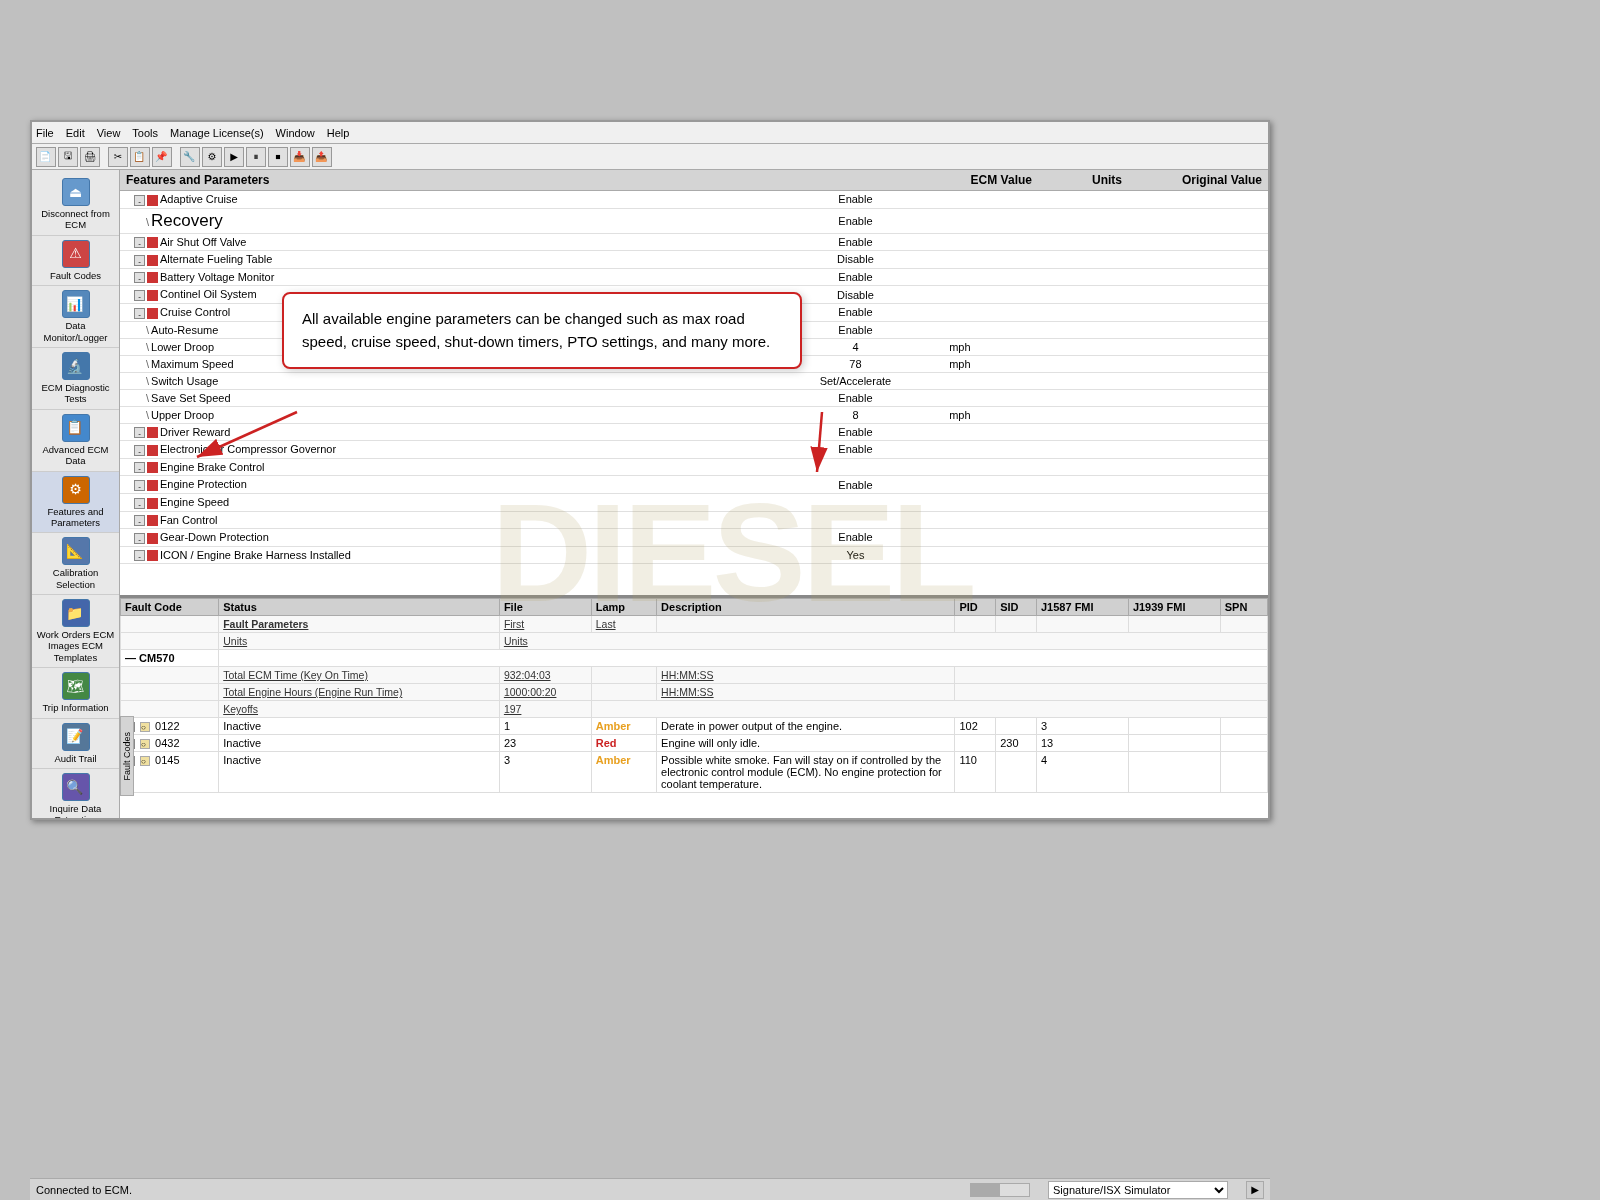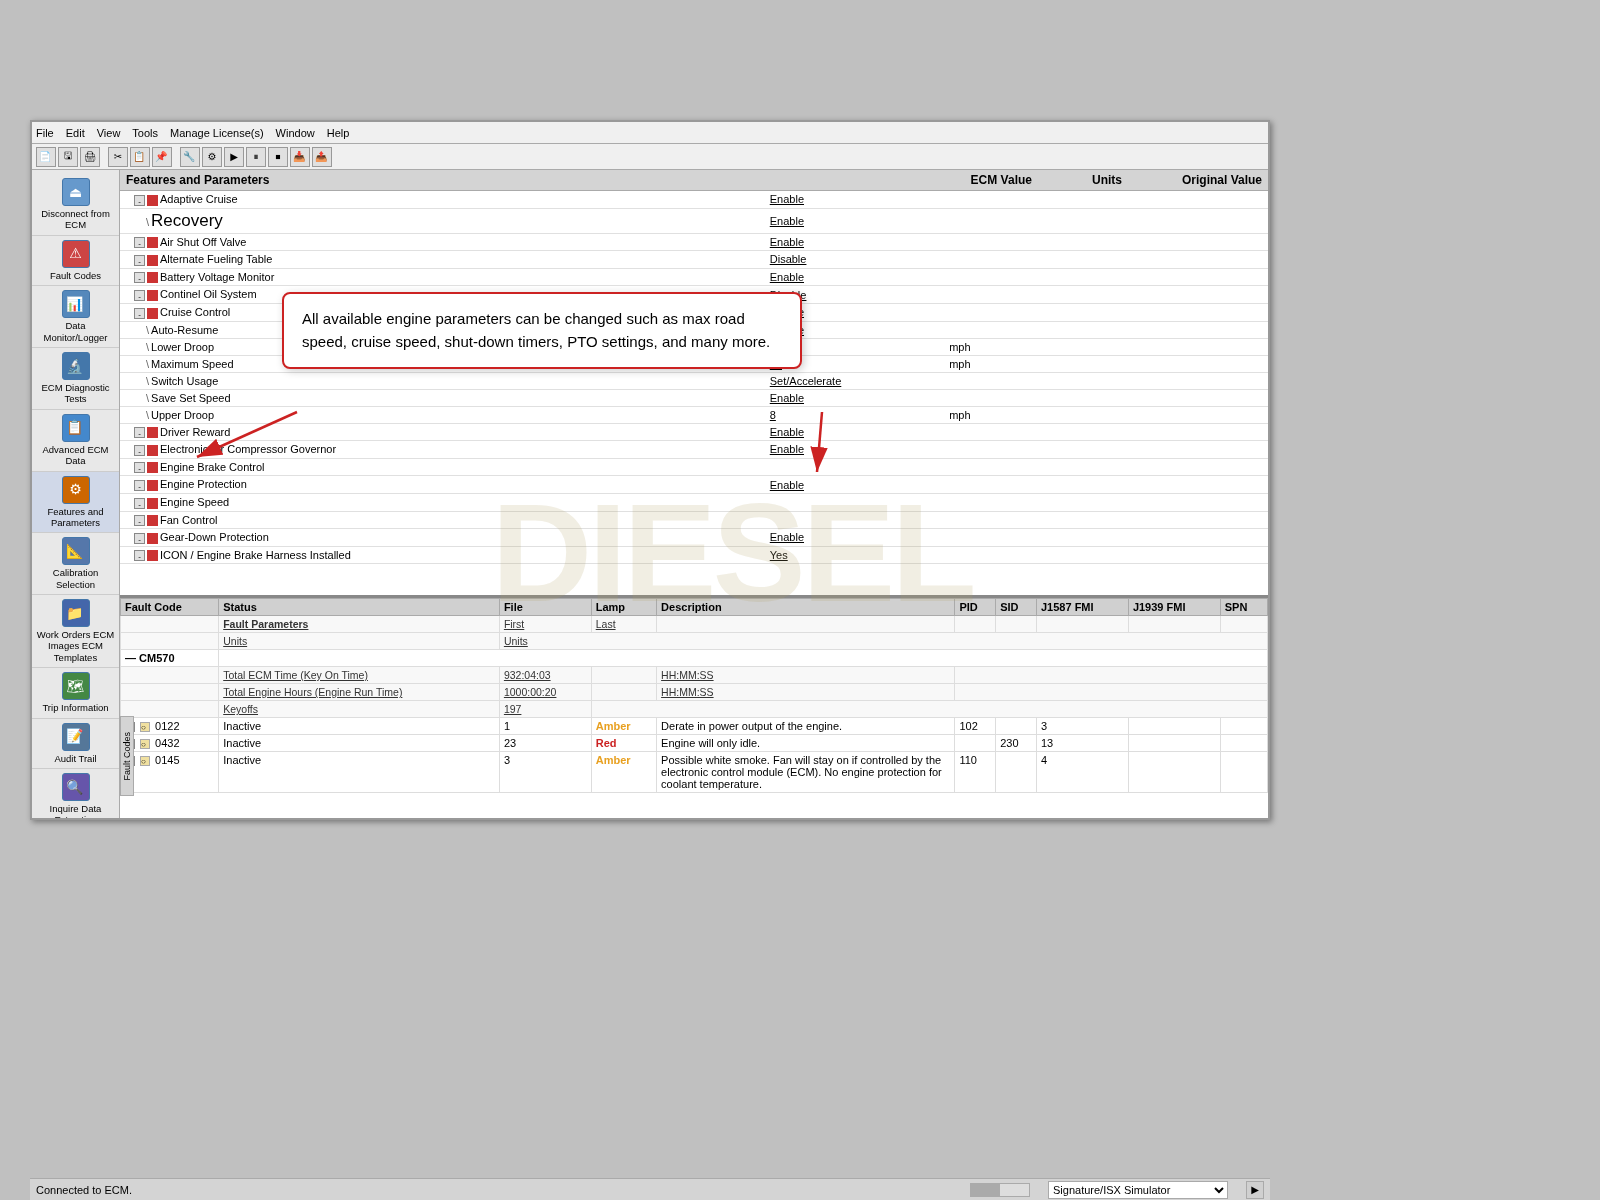--- a/index.html
+++ b/index.html
@@ -133,21 +133,21 @@
       border-collapse: collapse;
     }
     .features-table tr {
       border-bottom: 1px solid #e0e0e0;
     }
     .features-table td {
       padding: 2px 4px;
       font-size: 11px;
     }
     .td-name { width: 360px; }
-    .td-ecm { width: 100px; text-align: left; padding-right: 8px; text-decoration: underline; }
+    .td-ecm { width: 100px; text-align: center; padding-right: 8px; }
     .td-units { width: 80px; }
     .td-orig { width: 100px; }
 
     
     .bottom-panel {
       height: 220px;
       display: flex;
       flex-direction: column;
       overflow: hidden;
     }

